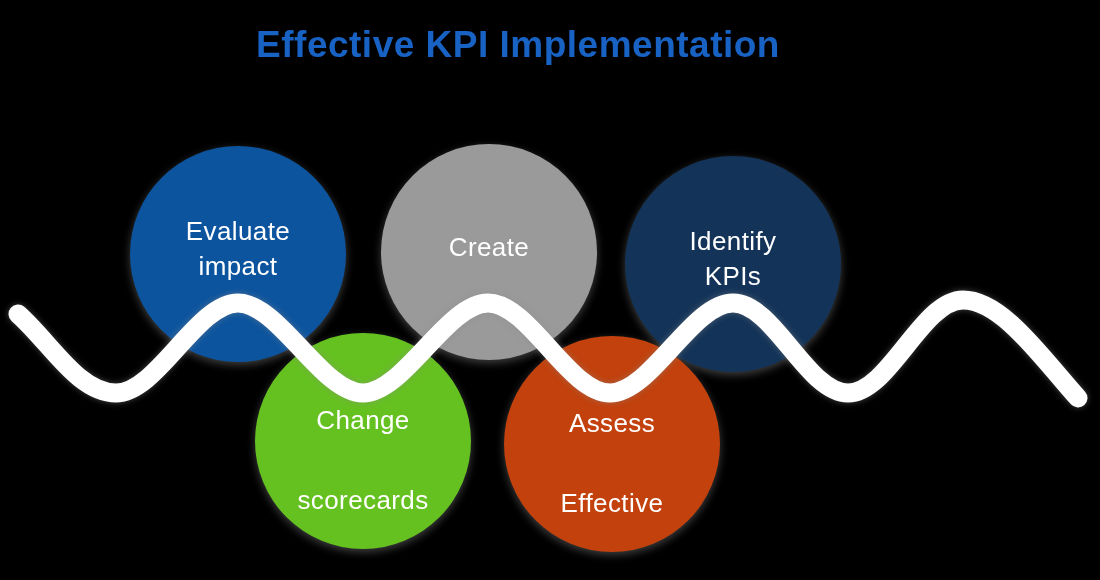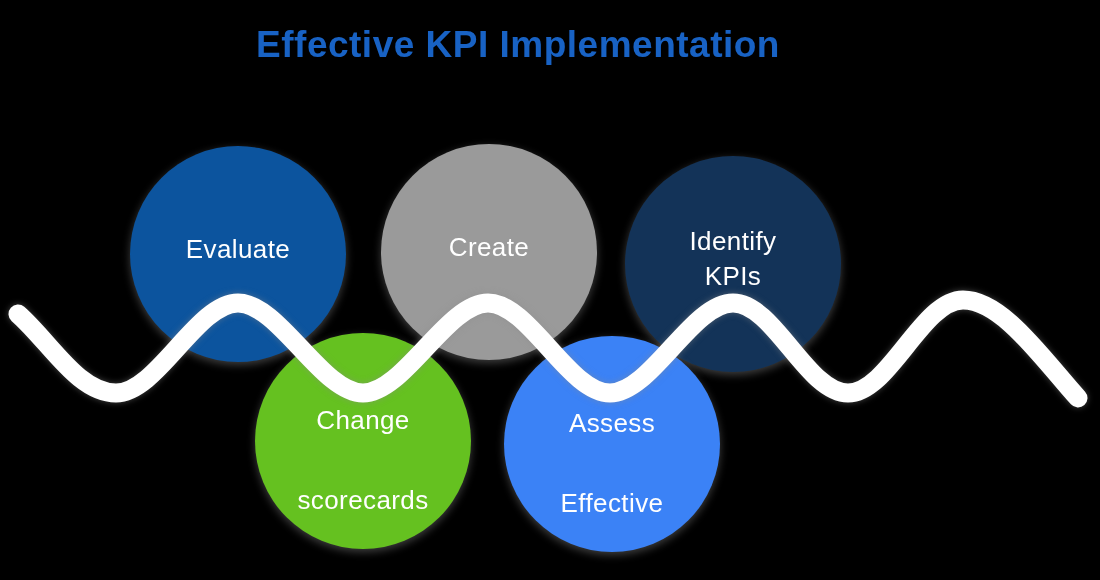--- a/index.html
+++ b/index.html
@@ -67,37 +67,38 @@
 </style>
 </head>
 <body style="background: rgb(0, 0, 0);">
 
 <div class="stage" style="background: rgb(0, 0, 0);">
 
   <div class="title" style="color: rgb(24, 98, 196);">Effective KPI Implementation</div>
 
   <div class="circle row-top c1" style="background: rgb(12, 84, 158); color: rgb(255, 255, 255);">
     <span>Evaluate</span>
+    <span>impact</span>
   </div>
 
   <div class="circle row-top c2" style="background: rgb(154, 154, 154); color: rgb(255, 255, 255); gap: 43px;">
     <span>Create</span>
   </div>
 
   <div class="circle row-top c3" style="background: rgb(19, 51, 88); color: rgb(255, 255, 255);">
     <span>Identify</span>
     <span>KPIs</span>
   </div>
 
   <div class="circle row-bottom c4" style="background: rgb(101, 193, 32); color: rgb(255, 255, 255);">
     <span>Change</span>
     <span>scorecards</span>
   </div>
 
-  <div class="circle row-bottom c5" style="background: #3b82f6; color: rgb(255, 255, 255);">
+  <div class="circle row-bottom c5" style="background: #c2410c; color: rgb(255, 255, 255);">
     <span>Assess</span>
     <span>Effective</span>
   </div>
 
   <svg class="wave-svg" viewBox="0 0 1100 580" xmlns="http://www.w3.org/2000/svg">
     <path d="M 18 314
              C 50 342, 78 393, 116 393
              C 157 393, 197 303, 238 303
              C 279 303, 322 393, 363 393
              C 404 393, 447 303, 488 303

